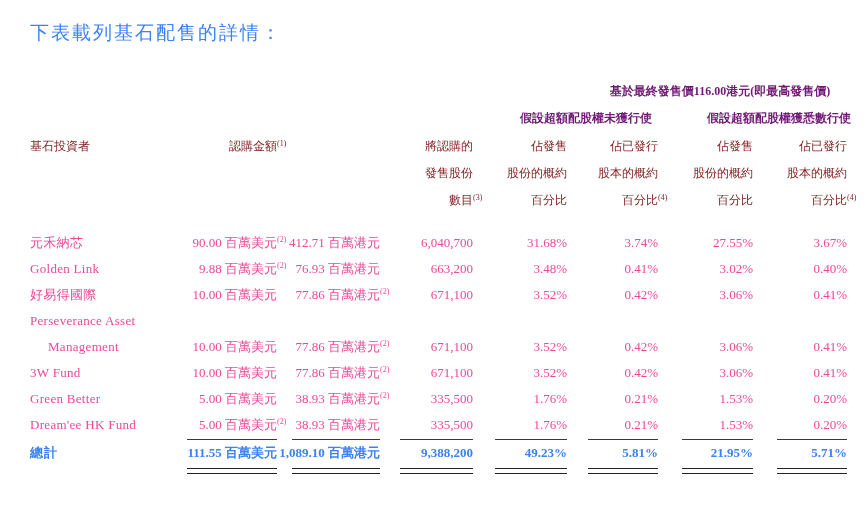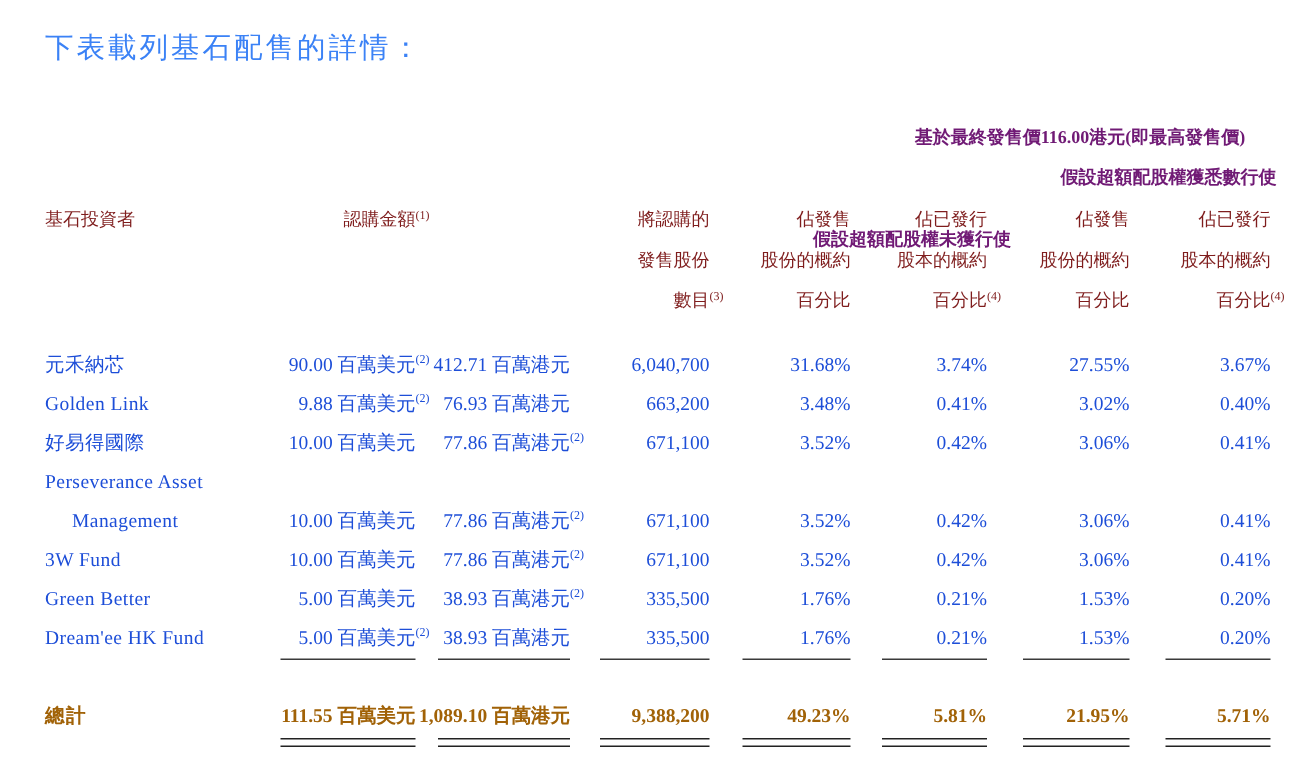--- a/index.html
+++ b/index.html
@@ -19,21 +19,21 @@
     color: #3b82f6;
     font-weight: normal;
   }
   
   .g-top, .g-s1, .g-s2 {
     position: absolute;
     font-size: 12px; font-weight: bold; color: #701a75;
     text-align: center; line-height: 14px; white-space: nowrap;
   }
   .g-top { top: 84px; left: 595px; width: 250px; }
-  .g-s1  { top: 111px; left: 508px; width: 200px; margin-top: 41px; }
+  .g-s1  { top: 111px; left: 486px; width: 200px; }
   .g-s2  { top: 111px; left: 679px; width: 200px; }
 
   .grid {
     display: grid;
     grid-template-columns: 155px 92px 103px 93px 94px 91px 95px 94px;
     margin-left: 30px; width: 817px;
   }
   .cell { min-height: 1px; }
   .num, .hcell { text-align: right; }
 
@@ -45,30 +45,30 @@
   }
   .col-headers .inv-h { text-align: left; }
 
   .v { position: relative; white-space: nowrap; }
   .v sup {
     position: absolute; left: 100%; top: 1px;
     font-size: 8px; line-height: 8px; letter-spacing: 0;
   }
 
   #tbody { margin-top: 16px; }
-  .row { line-height: 26px; font-size: 13px; color: #1d4ed8; }
+  .row { line-height: 26px; font-size: 13px; color: #ec4899; }
   .row .cell { align-self: end; white-space: nowrap; }
   .row .inv { text-align: left; letter-spacing: 0.3px; }
   .row .inv .indent { padding-left: 18px; }
 
   .rule-row .u  { margin-left: auto; border-top: 1.5px solid #3a3a3a; height: 0; margin-top: 1px; }
   .u.w-usd { width: 90px; } .u.w-hkd { width: 88px; } .u.w-sh { width: 73px; }
   .u.w-p1 { width: 72px; } .u.w-p2 { width: 70px; } .u.w-p3 { width: 71px; } .u.w-p4 { width: 70px; }
 
-  .total-row { margin-top: 24px; line-height: 26px; font-size: 13px; font-weight: bold; color: #a16207; }
+  .total-row { line-height: 26px; font-size: 13px; font-weight: bold; color: #3b82f6; }
   .total-row .lbl { text-align: left; letter-spacing: 1px; }
   .dbl-row { margin-top: 2px; }
   .dbl { margin-left: auto; border-top: 1.5px solid #222; border-bottom: 1.5px solid #222; height: 6px; }
 </style>
 </head>
 <body>
 
 <div class="page">
 
   <div class="title">下表載列基石配售的詳情：</div>

